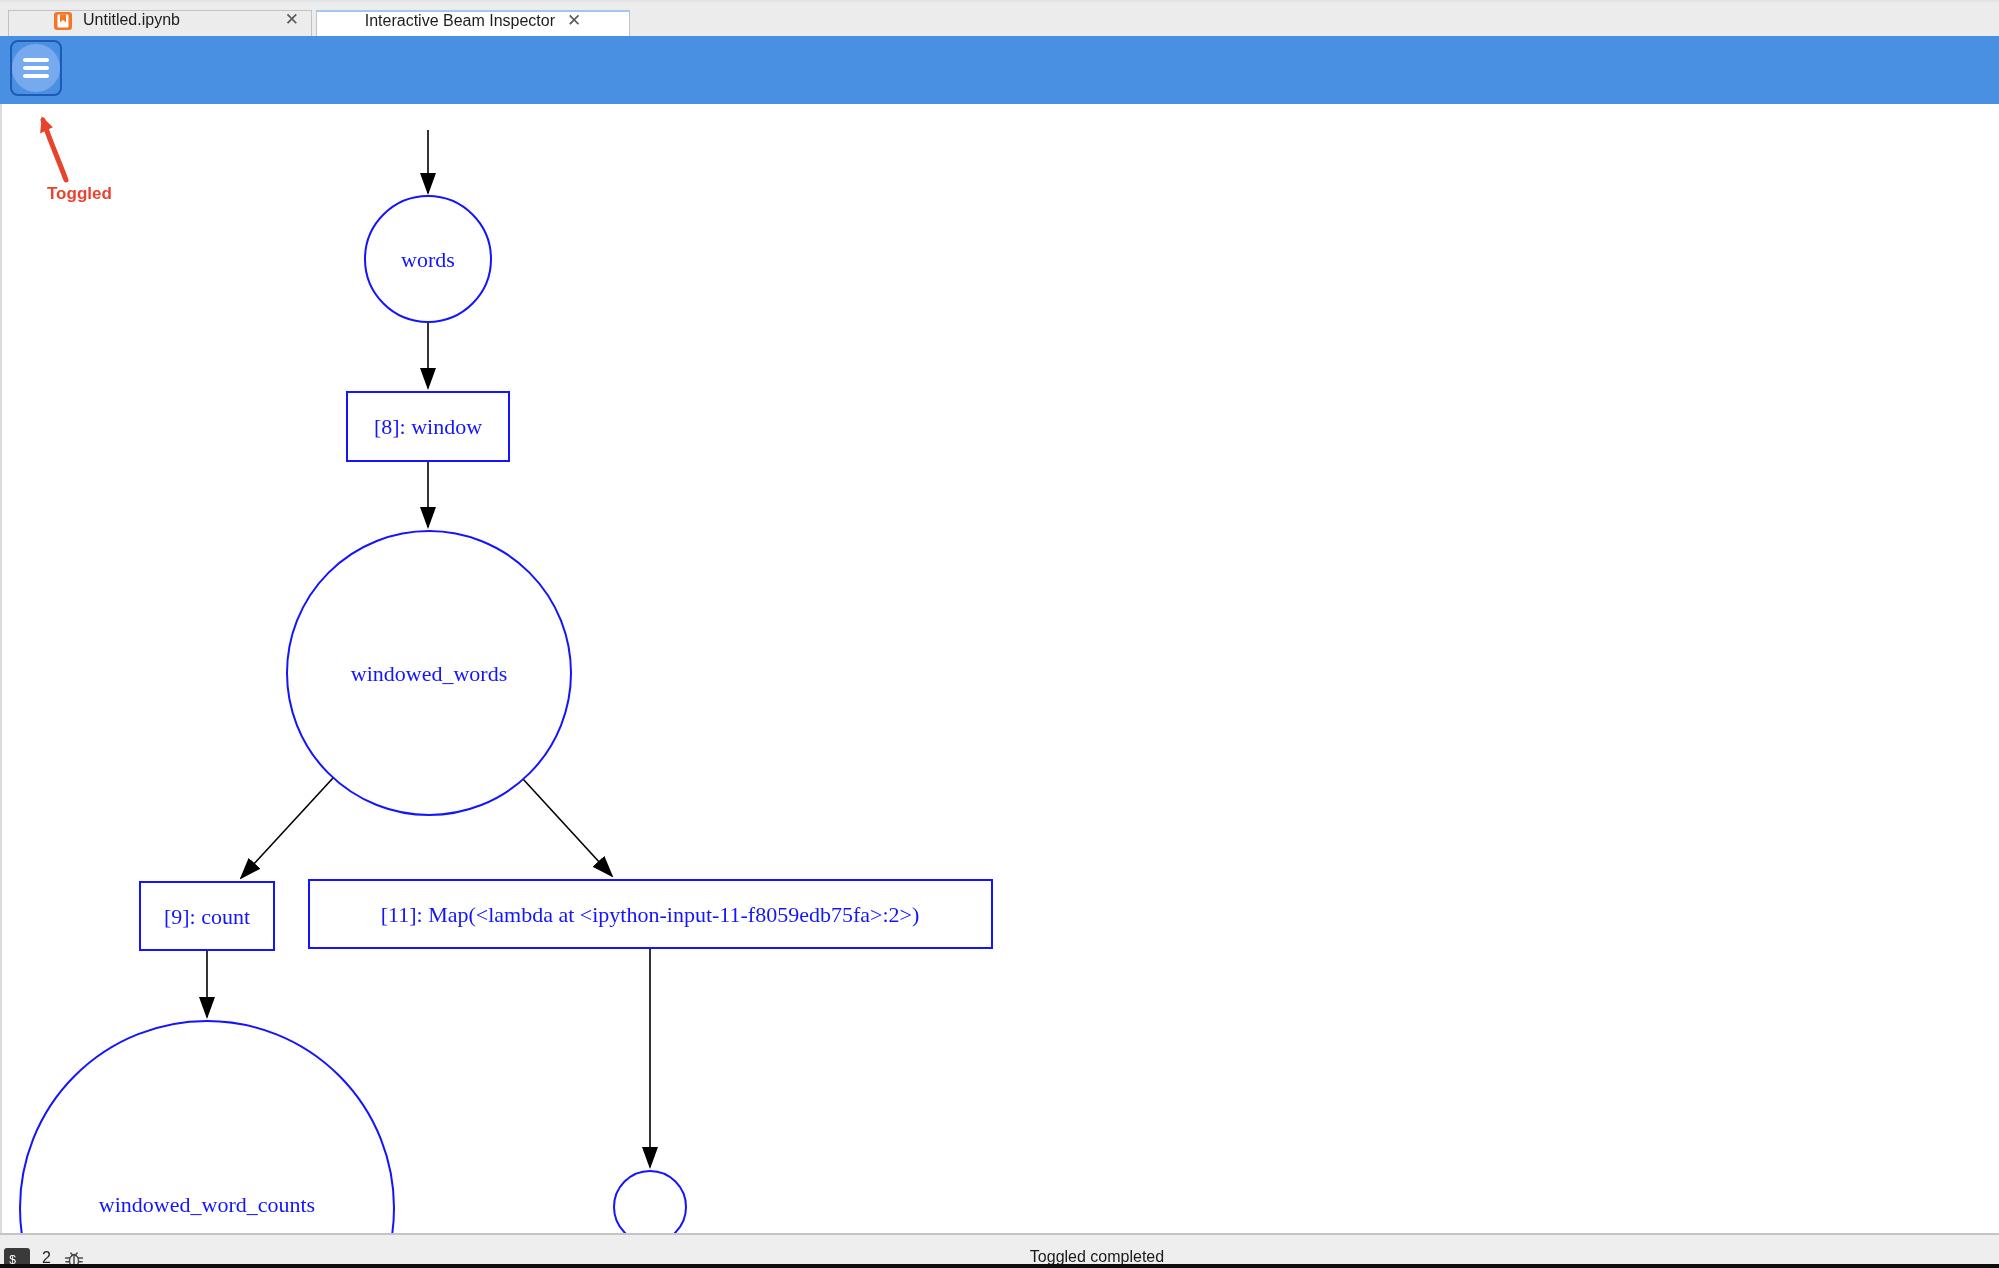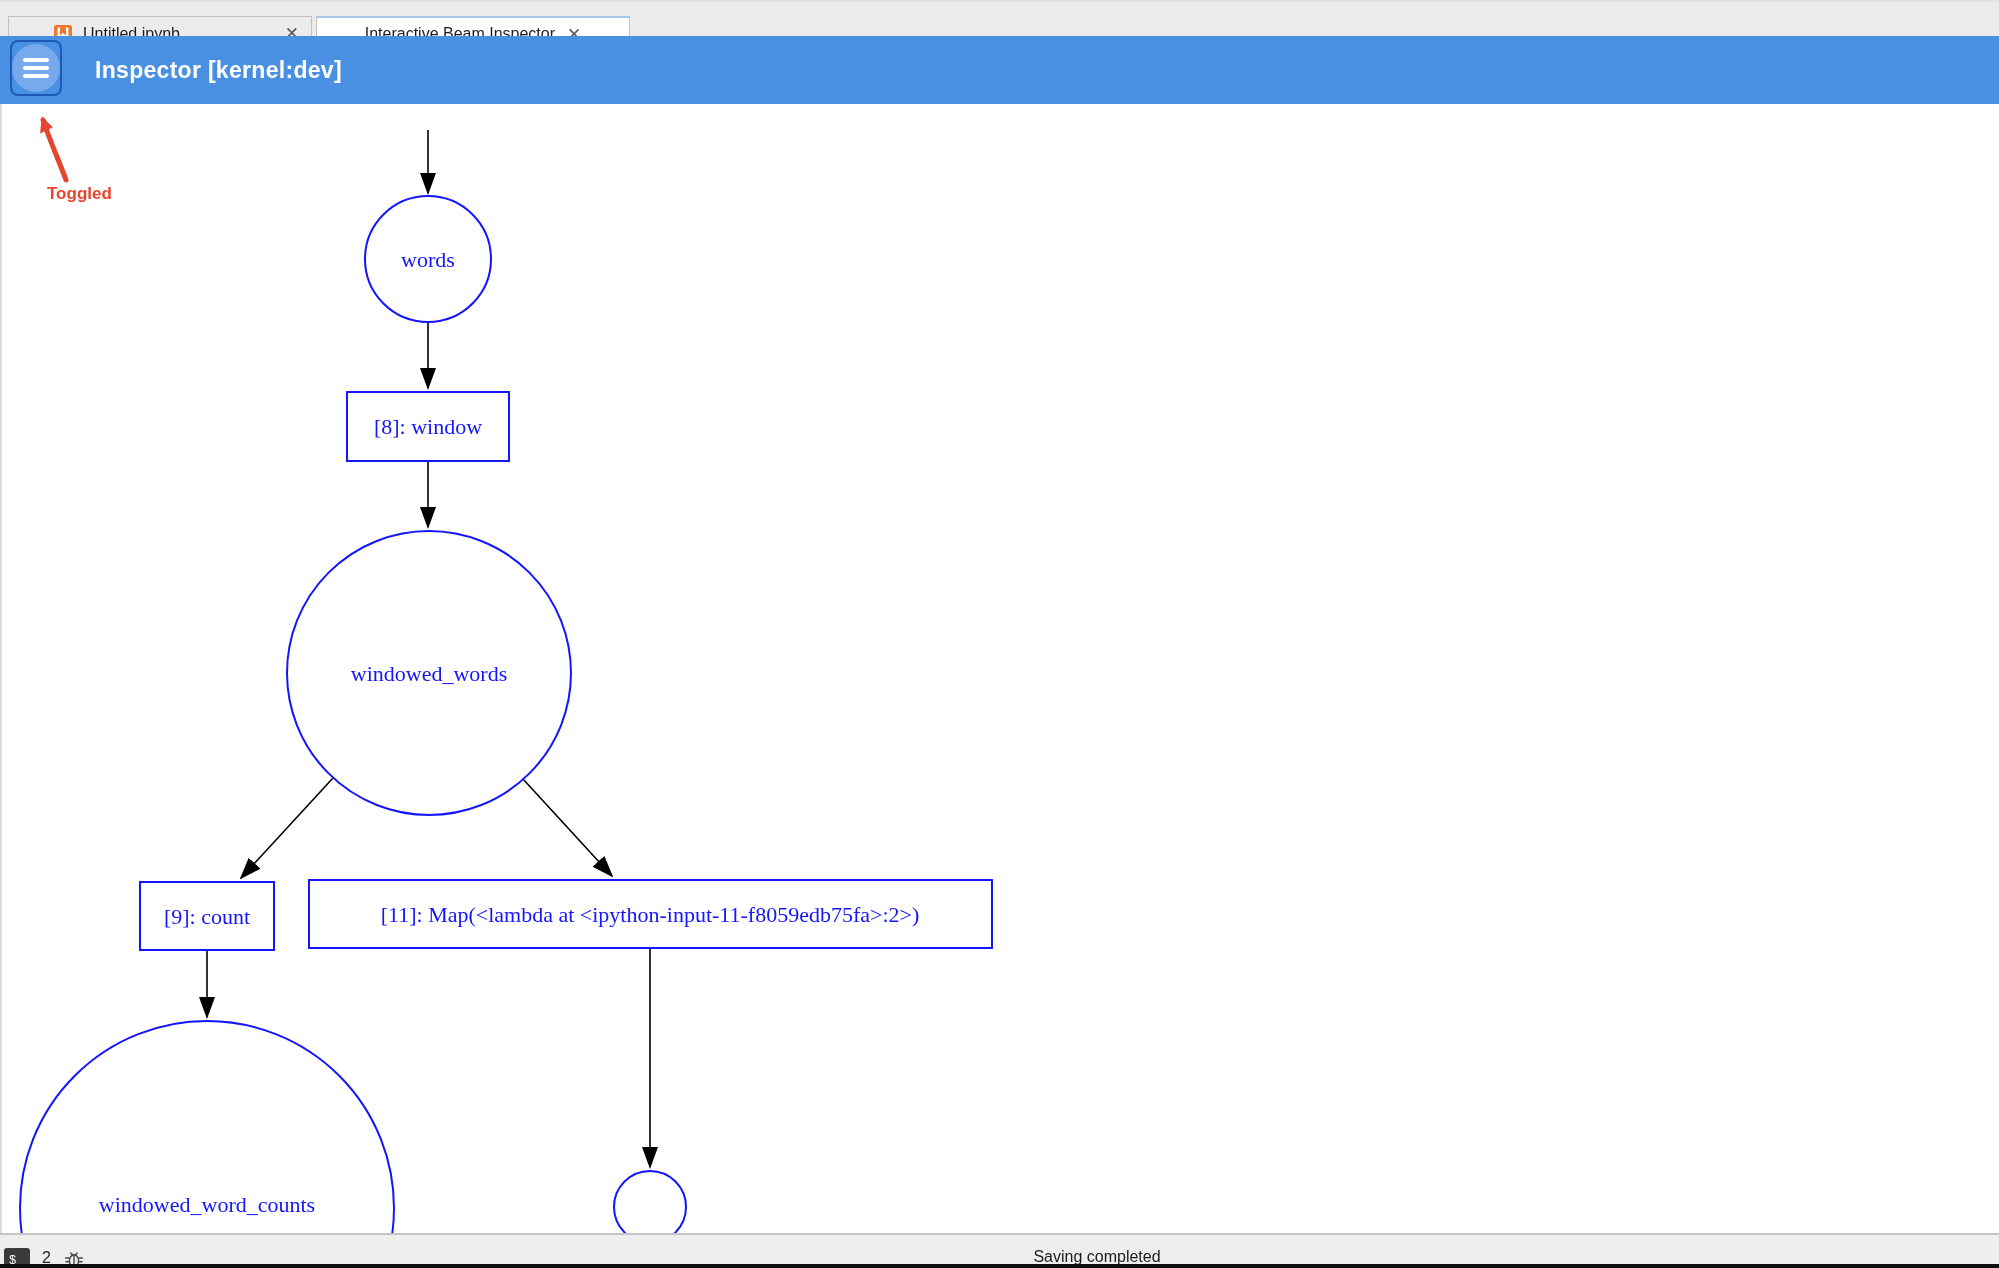--- a/index.html
+++ b/index.html
@@ -7,21 +7,21 @@
   #app {
     position:relative; width:1999px; height:1268px; overflow:hidden;
     font-family:"Liberation Sans", sans-serif; background:#ffffff;
   }
   
   .tabbar {
     position:absolute; left:0; top:0; width:1999px; height:36px;
     background:#ececec; border-top:2px solid #e3e3e3;
   }
   .tab {
-    position:absolute; top:14px; height:34px; display:flex; align-items:center;
+    position:absolute; top:8px; height:34px; display:flex; align-items:flex-start;
     font-size:16px; color:#1d1d1d;
   }
   .tab-inactive {
     left:8px; width:304px; background:#ececec;
     border:1px solid #c2c2c2; border-bottom:none; padding:0 12px 0 44px;
   }
   .tab-active {
     left:316px; width:314px; background:#ffffff;
     border:1px solid #c2c2c2; border-bottom:none;
     border-top:2px solid var(--c-active_tab_top, #a5c6ee);
@@ -114,21 +114,20 @@
   </div>
 
   <div class="header">
     <div class="menu-btn">
       <div class="menu-circle">
         <div class="menu-bar"></div>
         <div class="menu-bar"></div>
         <div class="menu-bar"></div>
       </div>
     </div>
-    <div class="header-title">Inspector [kernel:dev]</div>
   </div>
 
   <div class="content">
     <svg width="1999" height="1129" viewBox="0 0 1999 1129">
       <defs>
         <marker id="ah" markerUnits="userSpaceOnUse" markerWidth="22" markerHeight="16" refX="20" refY="8" orient="auto">
           <path d="M0,0 L22,8 L0,16 Z" fill="var(--c-edge_black, #000000)"></path>
         </marker>
         <marker id="rah" markerUnits="userSpaceOnUse" markerWidth="18" markerHeight="16" refX="13" refY="8" orient="auto">
           <path d="M1,1 L17,8 L3,15 Z" fill="var(--c-annotation_red, #e8432f)"></path>
@@ -178,17 +177,17 @@
         <g stroke="#4a4a4a" stroke-width="1.6" fill="none" stroke-linecap="round">
           <ellipse cx="12" cy="14" rx="5" ry="6.5"></ellipse>
           <path d="M12 7.5 v13"></path>
           <path d="M9.5 8.5 a3 3 0 0 1 5 0"></path>
           <path d="M8.5 5.5 l2 2.2 M15.5 5.5 l-2 2.2"></path>
           <path d="M7 11 H2.8 M7 15 H3.2 M8 18.5 L4.5 21"></path>
           <path d="M17 11 H21.2 M17 15 H20.8 M16 18.5 L19.5 21"></path>
         </g>
       </svg>
     </div>
-    <div class="status-msg">Saving completed</div>
+    <div class="status-msg">Toggled completed</div>
   </div>
   <div class="bottom-cut"></div>
 
 </div>
 
 </body></html>

